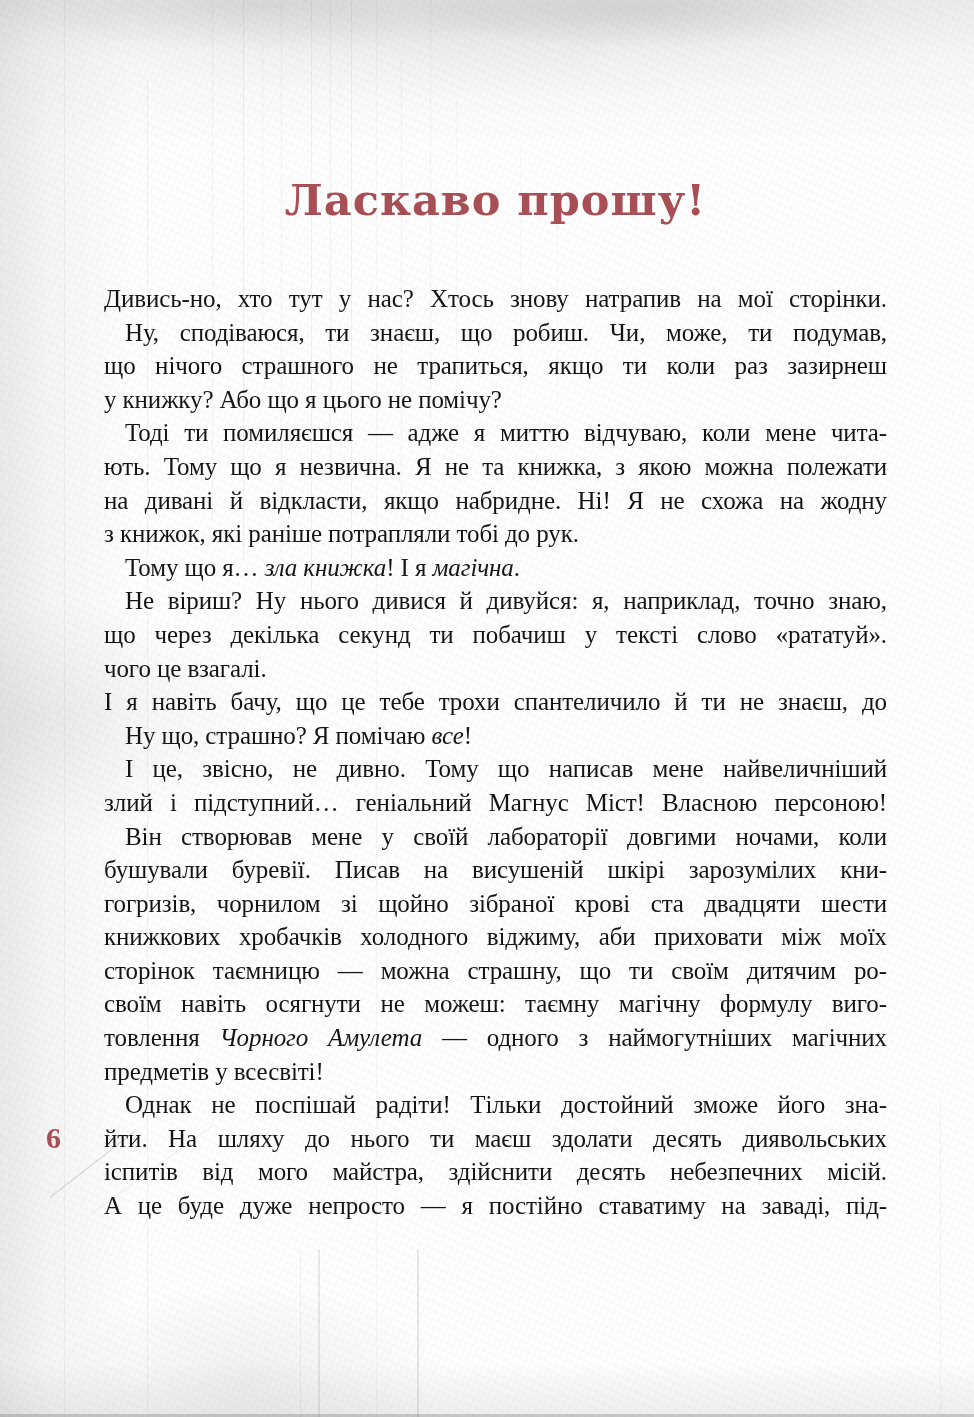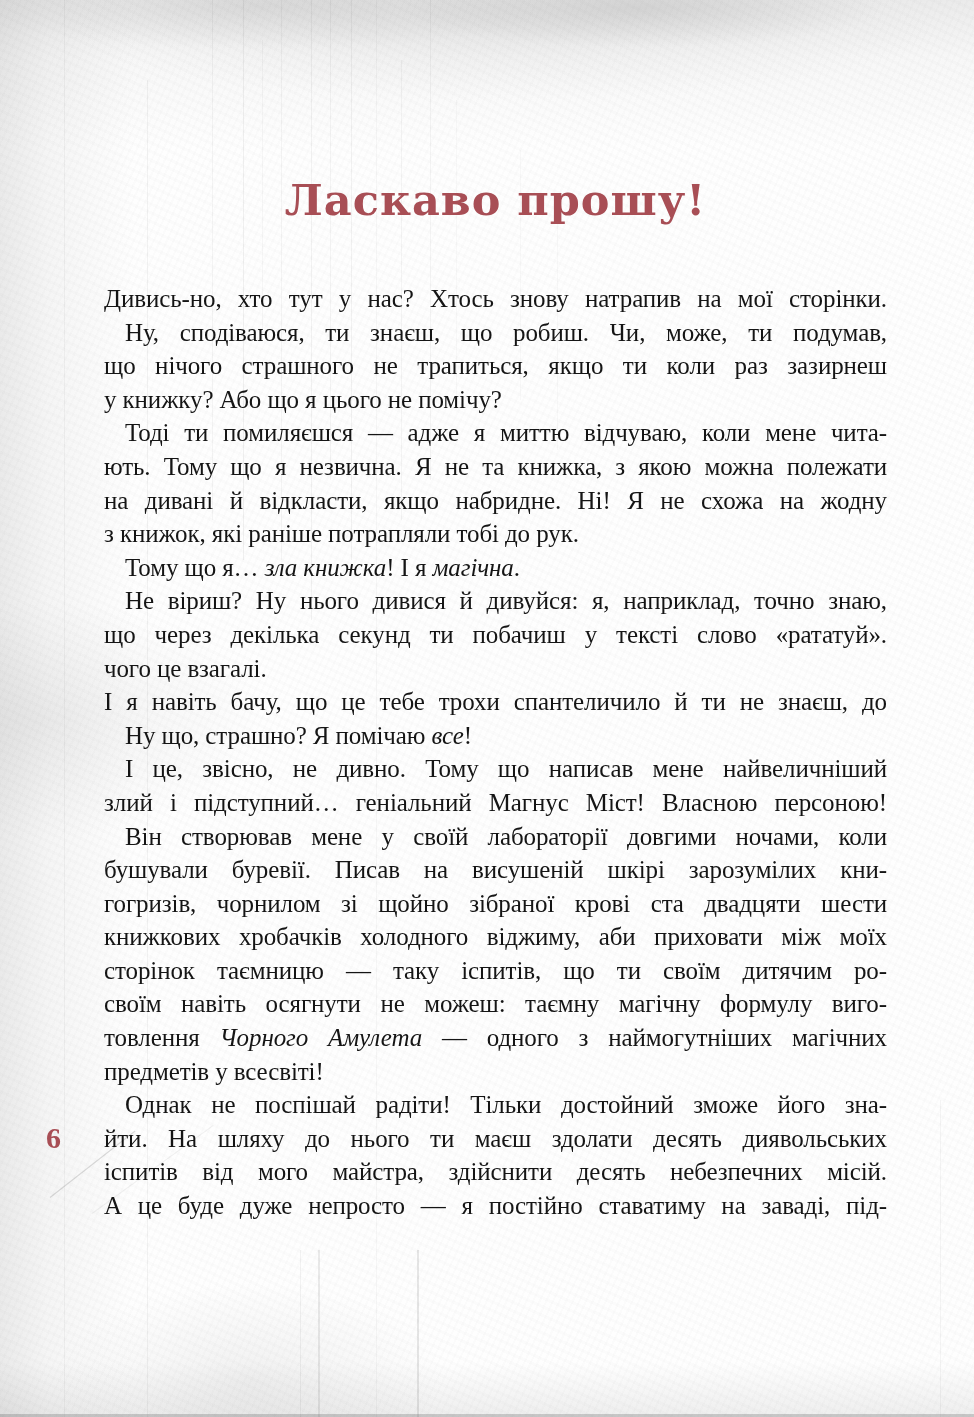--- a/index.html
+++ b/index.html
@@ -122,21 +122,21 @@
         </div>
         <div class="paragraph">
           <div class="line indent"><span>І це, звісно, не дивно. Тому що написав мене найвеличніший</span></div>
           <div class="line"><span>злий і підступний… геніальний Магнус Міст! Власною персоною!</span></div>
         </div>
         <div class="paragraph">
           <div class="line indent"><span>Він створював мене у своїй лабораторії довгими ночами, коли</span></div>
           <div class="line"><span>бушували буревії. Писав на висушеній шкірі зарозумілих кни-</span></div>
           <div class="line"><span>гогризів, чорнилом зі щойно зібраної крові ста двадцяти шести</span></div>
           <div class="line"><span>книжкових хробачків холодного віджиму, аби приховати між моїх</span></div>
-          <div class="line"><span>сторінок таємницю — таку іспитів, що ти своїм дитячим ро-</span></div>
+          <div class="line"><span>сторінок таємницю — можна страшну, що ти своїм дитячим ро-</span></div>
           <div class="line"><span>своїм навіть осягнути не можеш: таємну магічну формулу виго-</span></div>
           <div class="line"><span>товлення </span><em>Чорного Амулета</em><span> — одного з наймогутніших магічних</span></div>
           <div class="line last"><span>предметів у всесвіті!</span></div>
         </div>
         <div class="paragraph">
           <div class="line indent"><span>Однак не поспішай радіти! Тільки достойний зможе його зна-</span></div>
           <div class="line"><span>йти. На шляху до нього ти маєш здолати десять диявольських</span></div>
           <div class="line"><span>іспитів від мого майстра, здійснити десять небезпечних місій.</span></div>
           <div class="line"><span>А це буде дуже непросто — я постійно ставатиму на заваді, під-</span></div>
         </div>

